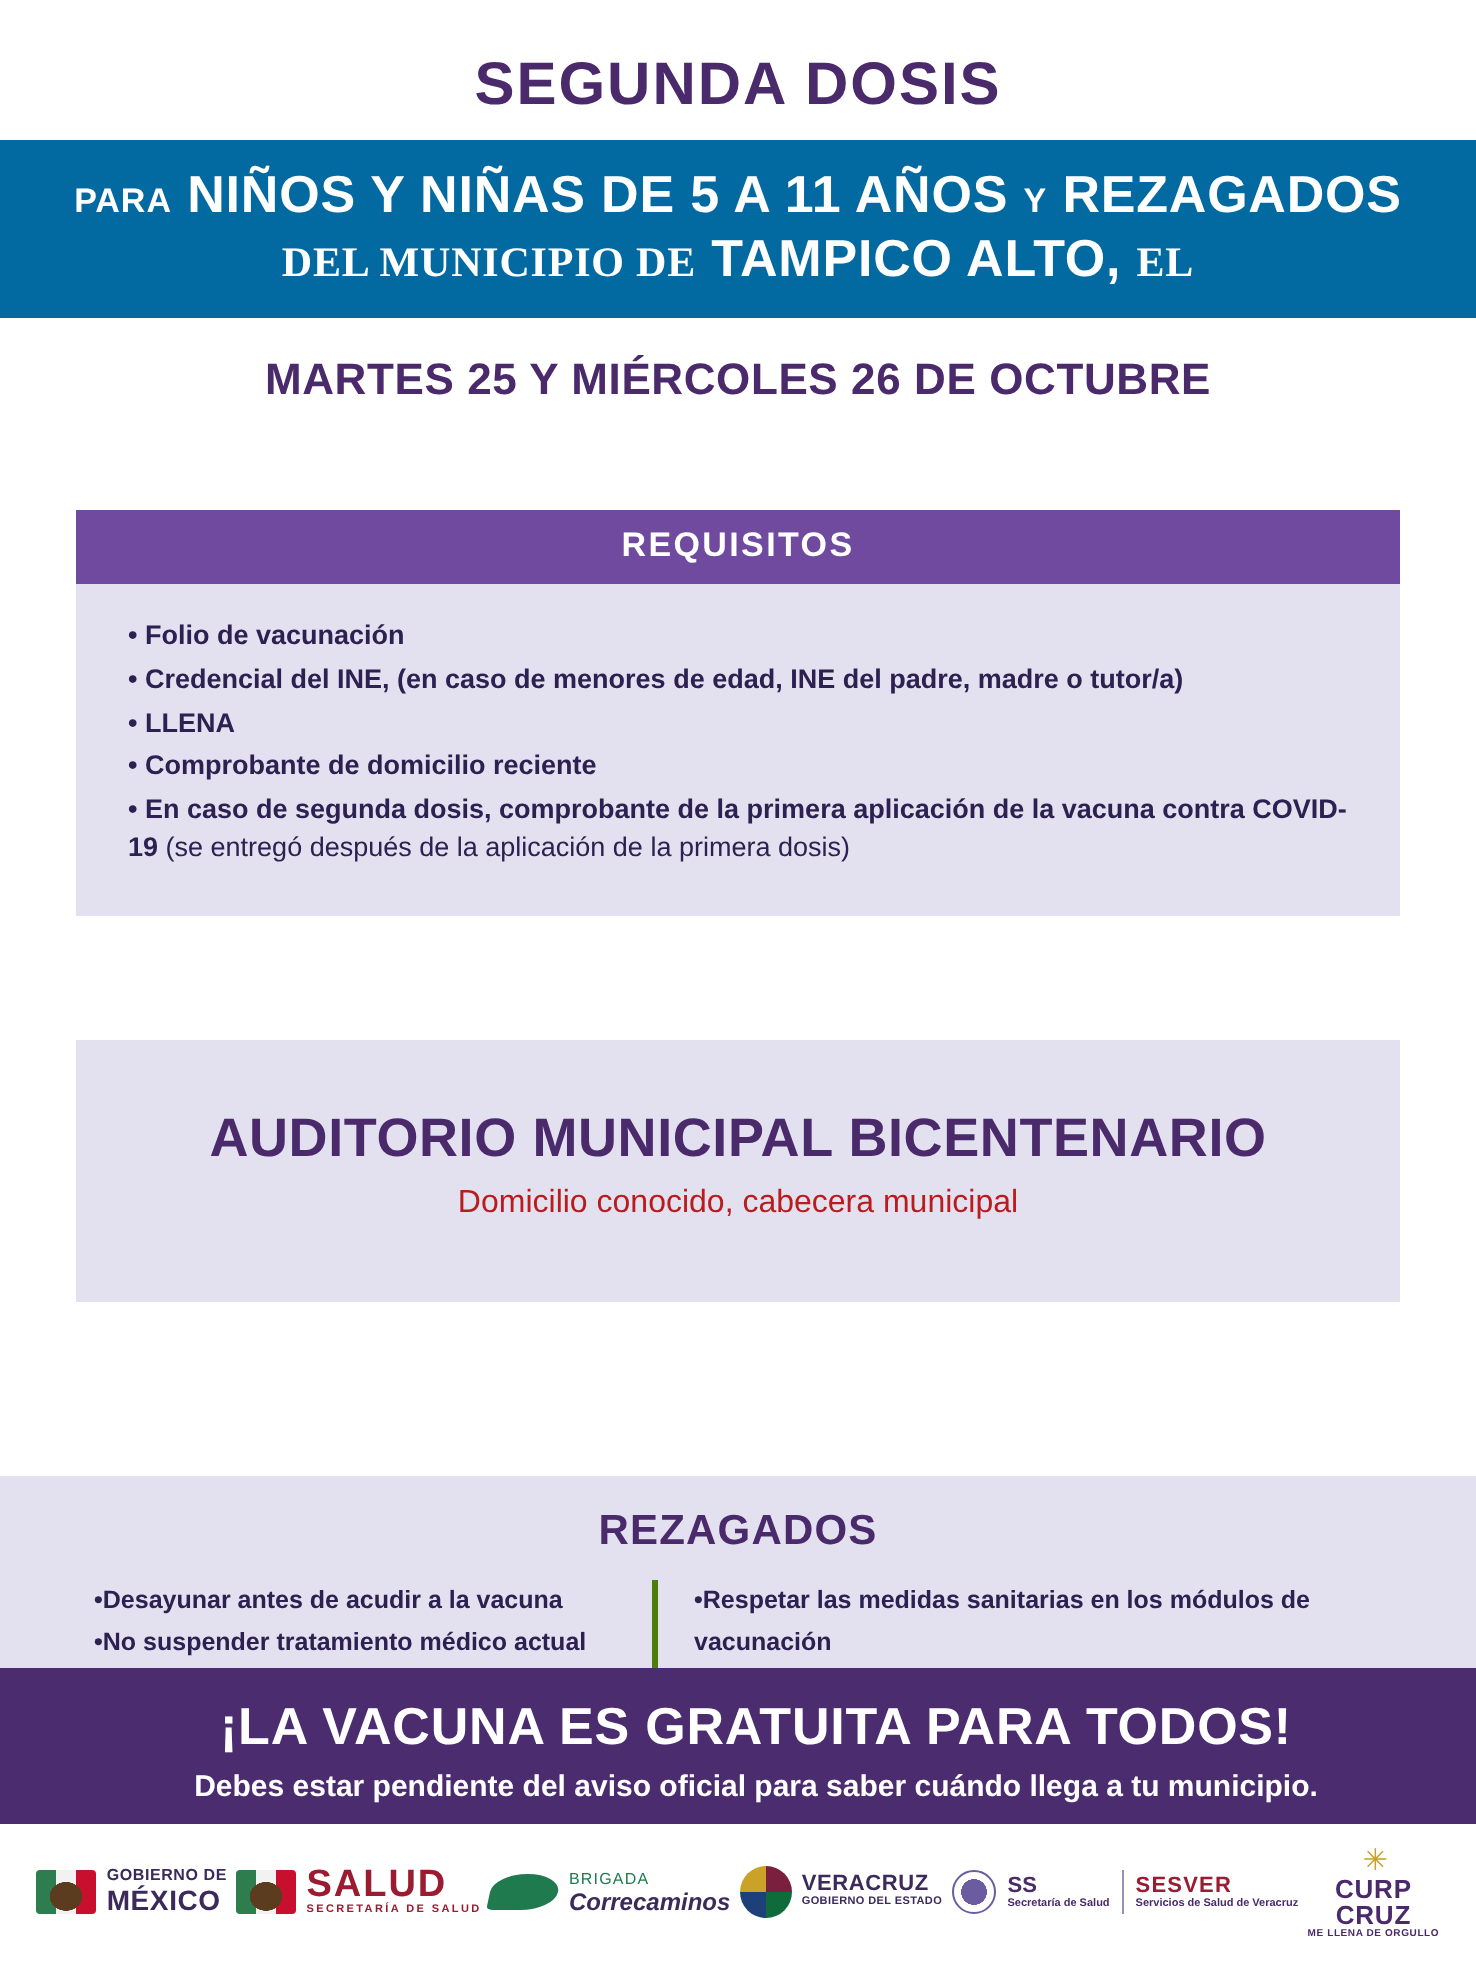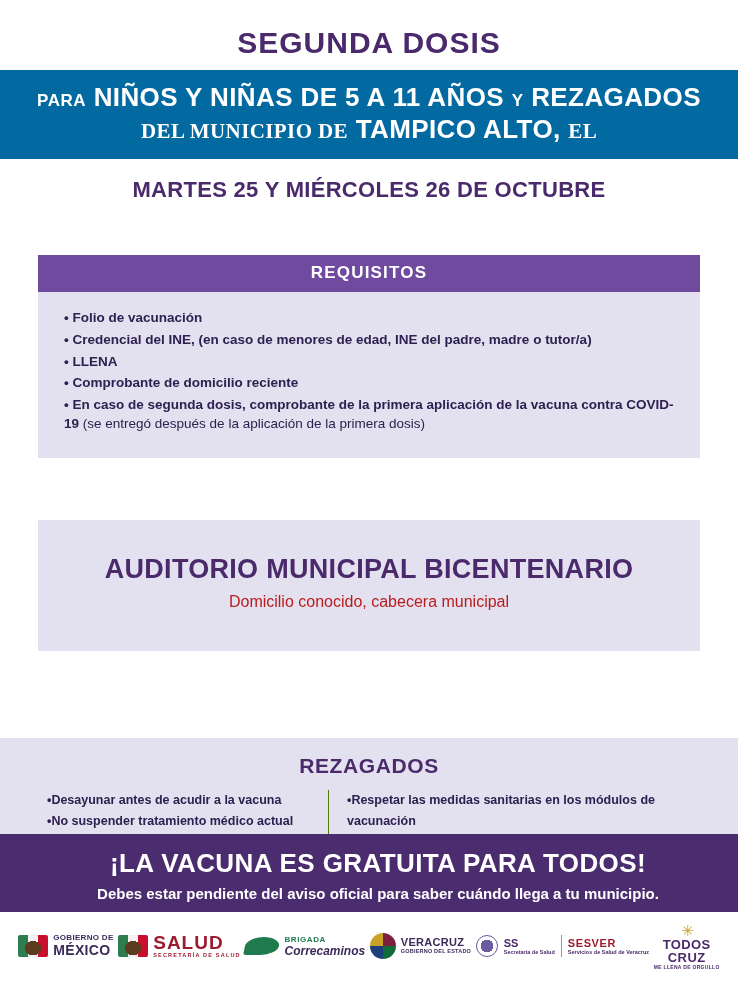--- a/index.html
+++ b/index.html
@@ -139,21 +139,21 @@
     display: flex;
     justify-content: center;
     gap: 0;
   }
   .imp-col {
     padding: 0 18px;
     box-sizing: border-box;
   }
   .imp-col.left {
     width: 300px;
-    border-right: 1px solid #4d7c0f;
+    border-right: 3px solid #4d7c0f;
   }
   .imp-col.right {
     width: 380px;
   }
   .imp-item {
     font-size: 12.5px;
     font-weight: bold;
     color: #2c2150;
     line-height: 1.7;
   }
@@ -242,21 +242,21 @@
   }
   .brigada-swoosh {
     width: 34px;
     height: 18px;
     background: #1f7a4d;
     border-radius: 50% 50% 50% 10%;
     transform: skewX(-12deg);
   }
   .brigada-txt .b1 {
     font-size: 8px;
-    font-weight: bold;
+    font-weight: normal;
     color: #1f7a4d;
     letter-spacing: 0.6px;
   }
   .brigada-txt .b2 {
     font-size: 12px;
     font-weight: bold;
     font-style: italic;
     color: #3b2a5a;
   }
   .ver-shield {
@@ -432,18 +432,18 @@
     </span>
     <span class="ss-divider"></span>
     <span class="sesver">
       <div class="v1">SESVER</div>
       <div class="v2">Servicios de Salud de Veracruz</div>
     </span>
   </div>
 
   <div class="veracruz-mark">
     <div class="x">✳</div>
-    <div class="vc">TODOS</div>
+    <div class="vc">CURP</div>
     <div class="vc">CRUZ</div>
     <div class="slogan">ME LLENA DE ORGULLO</div>
   </div>
 
 </div>
 
 </body></html>

